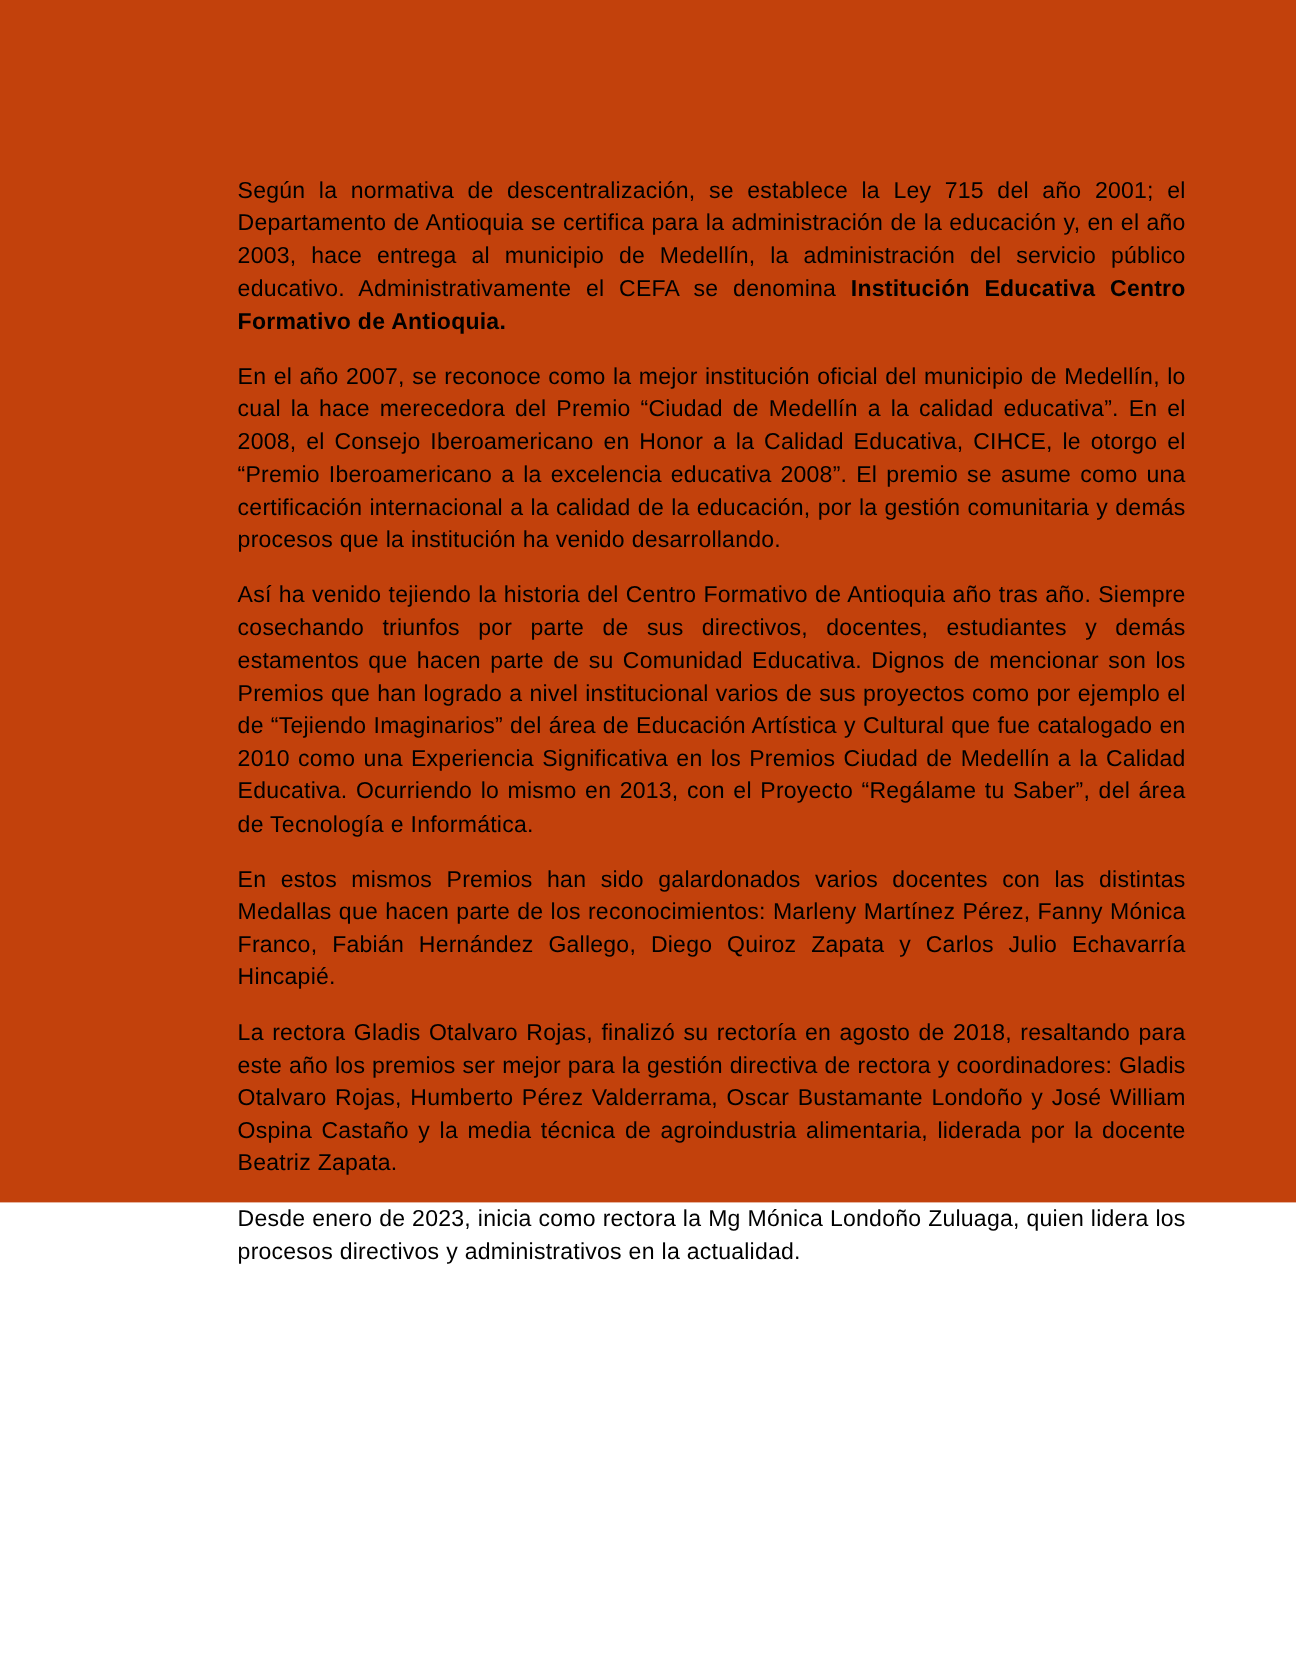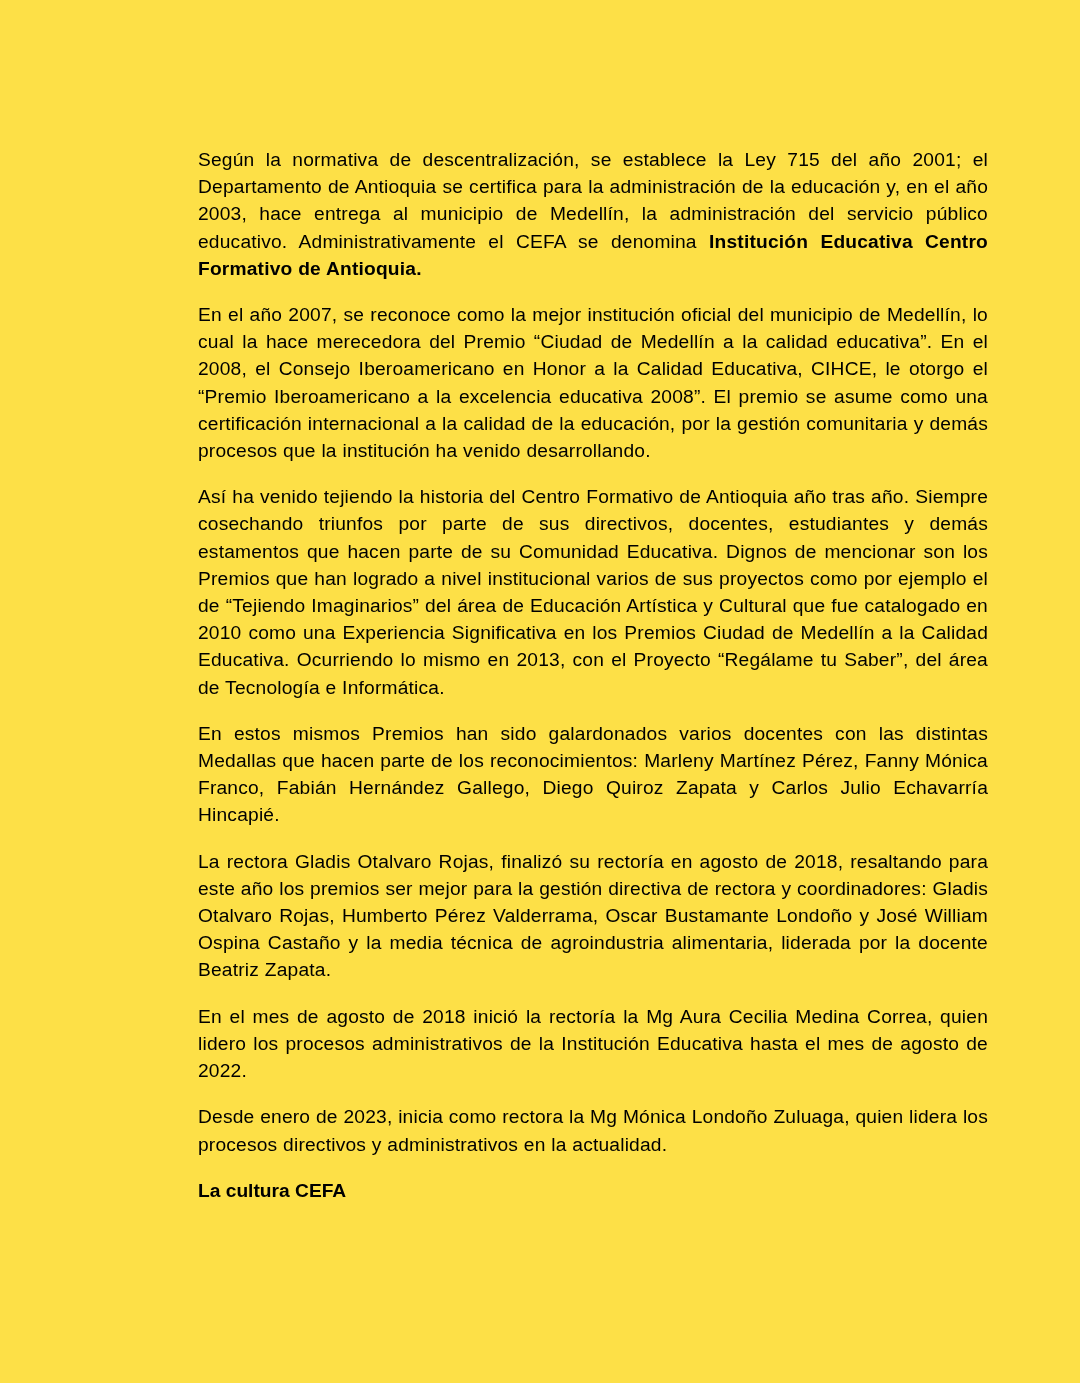--- a/index.html
+++ b/index.html
@@ -11,22 +11,22 @@
   body {
     width: 1080px;
     height: 1397px;
     font-family: "Liberation Sans", sans-serif;
     color: #000000;
     -webkit-font-smoothing: antialiased;
   }
   .page {
     position: relative;
     width: 1080px;
-    height: 1383px;
-    background: #fde047;
+    height: 1002px;
+    background: #c2410c;
     box-sizing: border-box;
   }
   .content {
     position: absolute;
     left: 198px;
     top: 146px;
     width: 790px;
   }
   .para {
     font-size: 19.2px;
@@ -66,21 +66,19 @@
     <p class="para"><span>Según la normativa de descentralización, se establece la Ley 715 del año 2001; el Departamento de Antioquia se certifica para la administración de la educación y, en el año 2003, hace entrega al municipio de Medellín, la administración del servicio público educativo. Administrativamente el CEFA se denomina </span><b>Institución Educativa Centro Formativo de Antioquia.</b></p>
 
     <p class="para">En el año 2007, se reconoce como la mejor institución oficial del municipio de Medellín, lo cual la hace merecedora del Premio “Ciudad de Medellín a la calidad educativa”. En el 2008, el Consejo Iberoamericano en Honor a la Calidad Educativa, CIHCE, le otorgo el “Premio Iberoamericano a la excelencia educativa 2008”. El premio se asume como una certificación internacional a la calidad de la educación, por la gestión comunitaria y demás procesos que la institución ha venido desarrollando.</p>
 
     <p class="para">Así ha venido tejiendo la historia del Centro Formativo de Antioquia año tras año. Siempre cosechando triunfos por parte de sus directivos, docentes, estudiantes y demás estamentos que hacen parte de su Comunidad Educativa. Dignos de mencionar son los Premios que han logrado a nivel institucional varios de sus proyectos como por ejemplo el de “Tejiendo Imaginarios” del área de Educación Artística y Cultural que fue catalogado en 2010 como una Experiencia Significativa en los Premios Ciudad de Medellín a la Calidad Educativa. Ocurriendo lo mismo en 2013, con el Proyecto “Regálame tu Saber”, del área de Tecnología e Informática.</p>
 
     <p class="para">En estos mismos Premios han sido galardonados varios docentes con las distintas Medallas que hacen parte de los reconocimientos: Marleny Martínez Pérez, Fanny Mónica Franco, Fabián Hernández Gallego, Diego Quiroz Zapata y Carlos Julio Echavarría Hincapié.</p>
 
     <p class="para">La rectora Gladis Otalvaro Rojas, finalizó su rectoría en agosto de 2018, resaltando para este año los premios ser mejor para la gestión directiva de rectora y coordinadores: Gladis Otalvaro Rojas, Humberto Pérez Valderrama, Oscar Bustamante Londoño y José William Ospina Castaño y la media técnica de agroindustria alimentaria, liderada por la docente Beatriz Zapata.</p>
 
-    <p class="para">En el mes de agosto de 2018 inició la rectoría la Mg Aura Cecilia Medina Correa, quien lidero los procesos administrativos de la Institución Educativa hasta el mes de agosto de 2022.</p>
 
 
     <p class="para gap-lg">Desde enero de 2023, inicia como rectora la Mg Mónica Londoño Zuluaga, quien lidera los procesos directivos y administrativos en la actualidad.</p>
 
-    <p class="heading">La cultura CEFA</p>
 
   </div>
 </div>
 
 </body></html>

